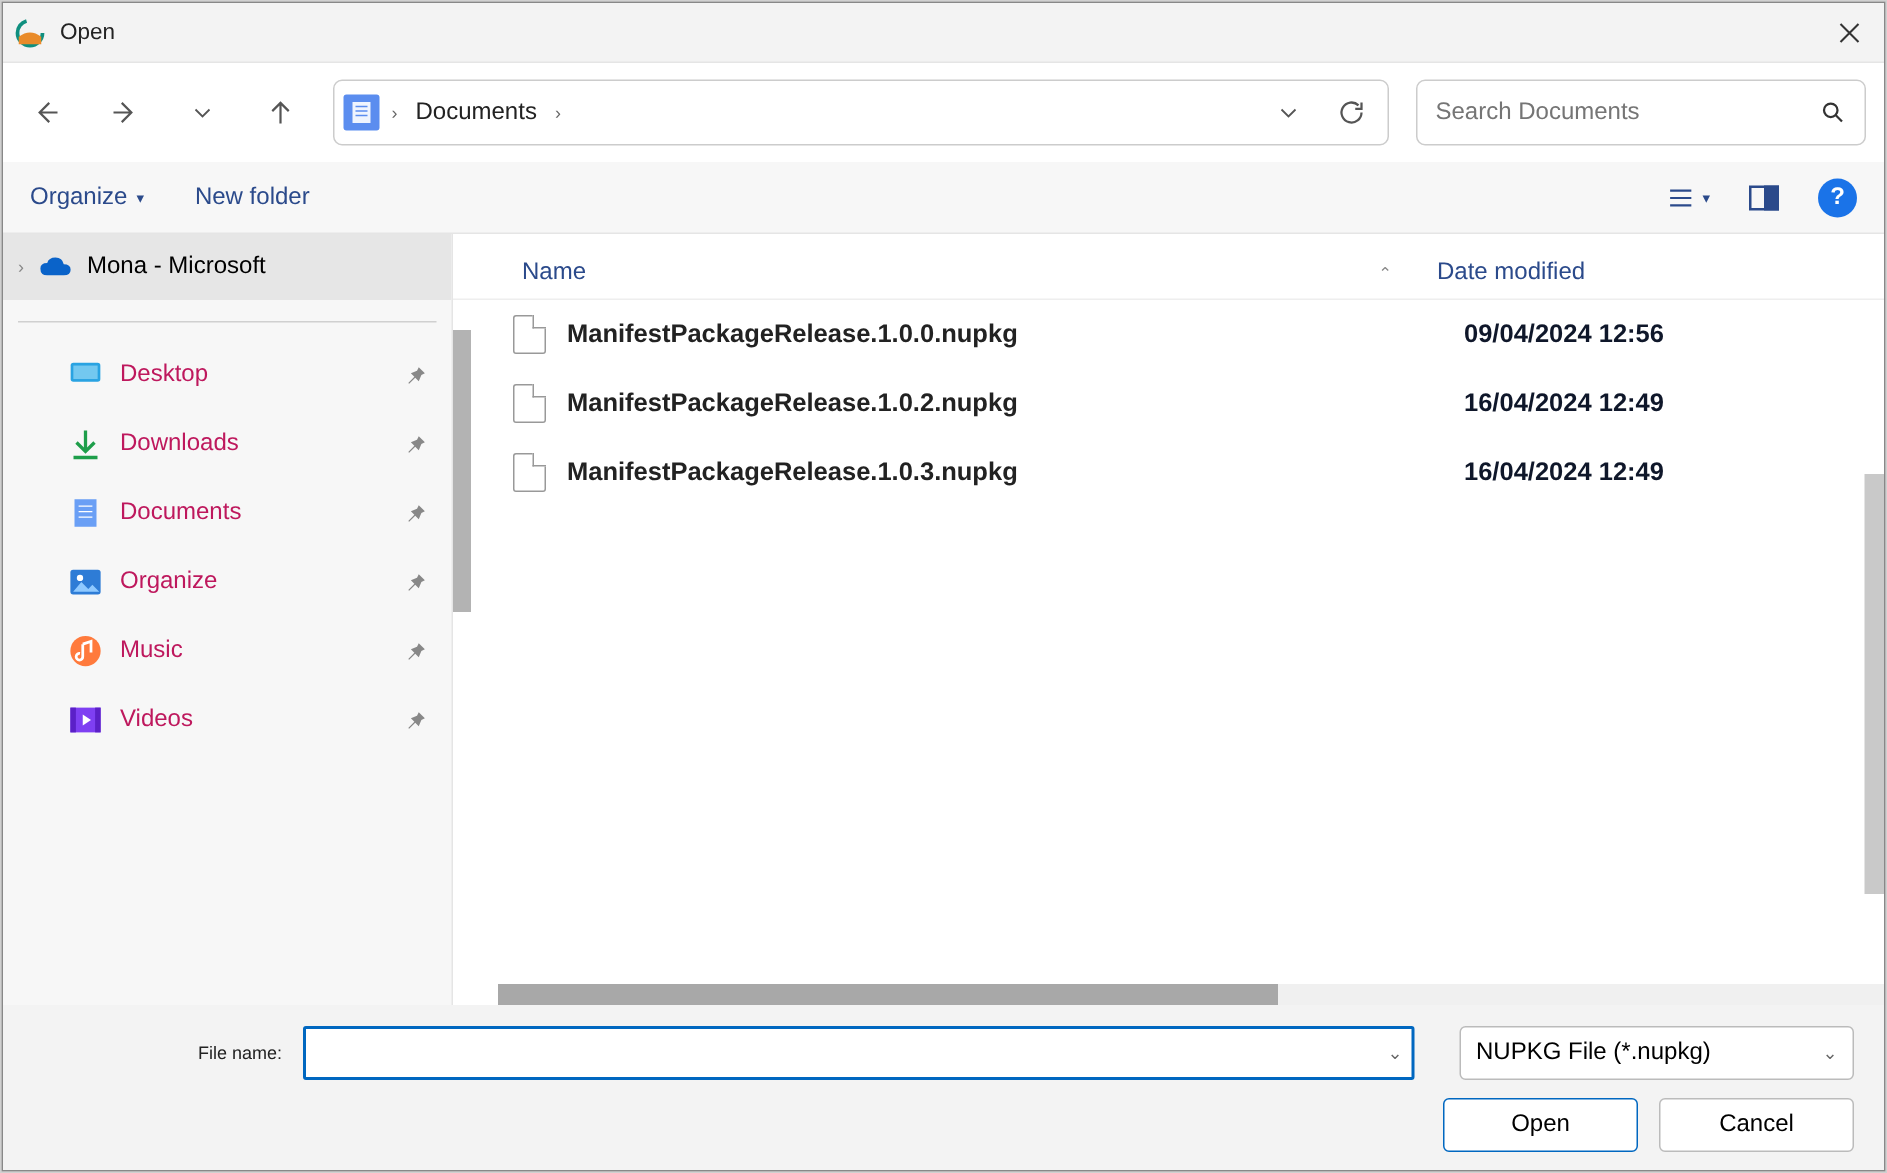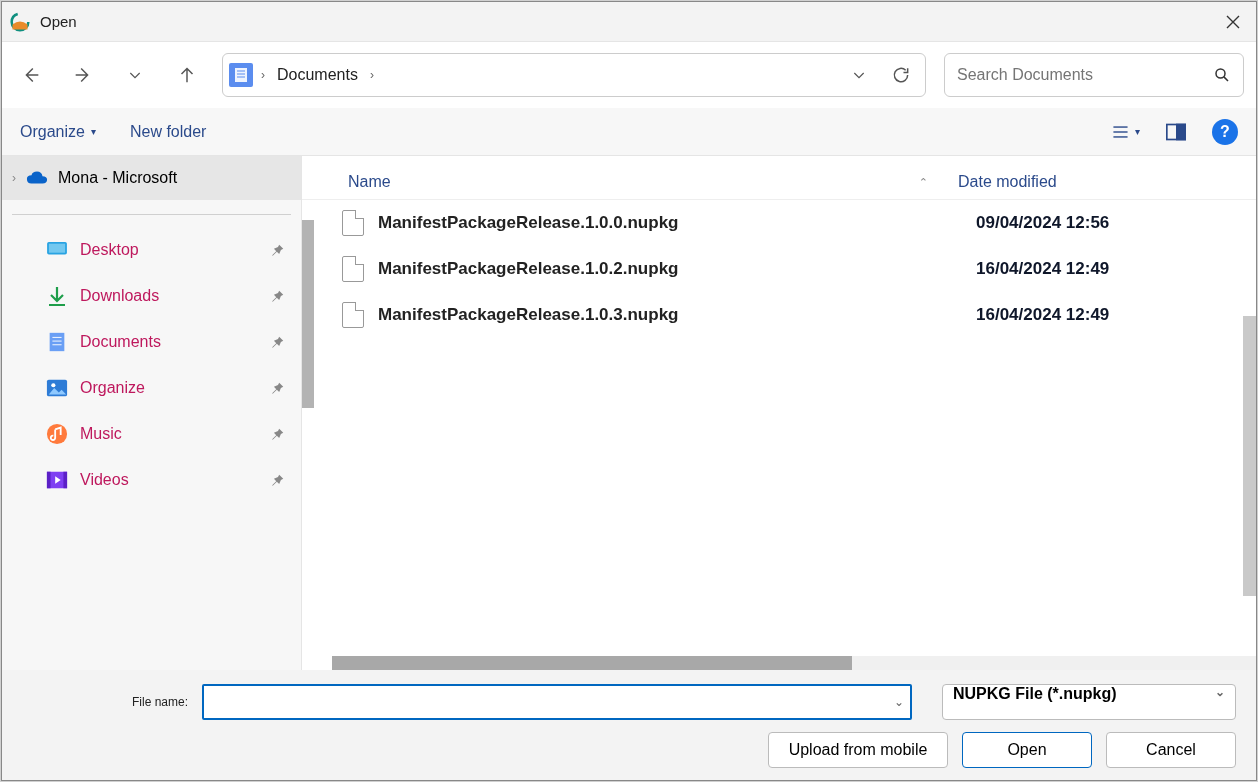--- a/index.html
+++ b/index.html
@@ -160,22 +160,22 @@
 .footer{
   background:#f3f3f3;padding:14px 20px 12px 20px;
   display:flex;flex-direction:column;gap:12px;
 }
 .fn-row{display:flex;align-items:center;gap:10px;}
 .fn-row .lbl{font-size:12px;color:#222;margin-left:110px;margin-right:4px;}
 .fn-row .fname-input{
   flex:1;height:36px;border:2px solid #0067c0;border-radius:2px;padding:0 8px;font-size:15px;outline:none;
 }
 .fn-row .type-select{
-  width:294px;height:36px;border:1px solid #bbb;border-radius:4px;background:#fff;
-  display:flex;padding:0 10px;font-size:16px;justify-content:space-between;font-weight:bold;
+  width:263px;height:36px;border:1px solid #bbb;border-radius:4px;background:#fff;
+  display:flex;align-items:center;padding:0 10px;font-size:16px;justify-content:space-between;
 }
 .btn-row{display:flex;gap:14px;justify-content:flex-end;}
 .btn{
   height:36px;padding:0 18px;border:1px solid #bbb;border-radius:4px;background:#fff;
   font-size:16px;display:flex;align-items:center;
 }
 .btn.primary{border:1px solid #0067c0;color:#000;min-width:130px;justify-content:center;}
 .btn.cancel{min-width:130px;justify-content:center;}
 .btn.upload{min-width:180px;justify-content:center;}
 
@@ -437,23 +437,20 @@
     <div class="fn-row">
       <span class="lbl">File name:</span>
       <input class="fname-input" value="" style="">
       <span style="position:relative;left:-28px;color:#666;font-size:12px;">⌄</span>
       <div class="type-select">
         <span>NUPKG File (*.nupkg)</span>
         <span style="font-size:12px;color:#666;">⌄</span>
       </div>
     </div>
     <div class="btn-row">
-      <div class="btn upload">
-        <span>Upload from mobile</span>
-      </div>
       <div class="btn primary">
         <span>Open</span>
       </div>
       <div class="btn cancel">
         <span>Cancel</span>
       </div>
     </div>
   </div>
 
 </div>

